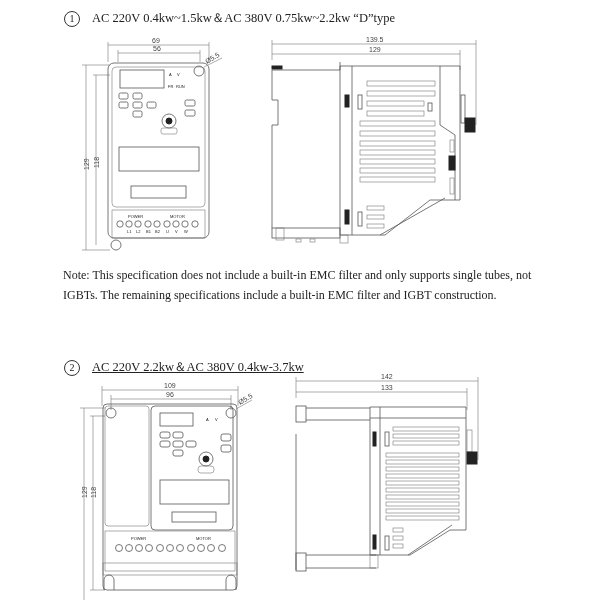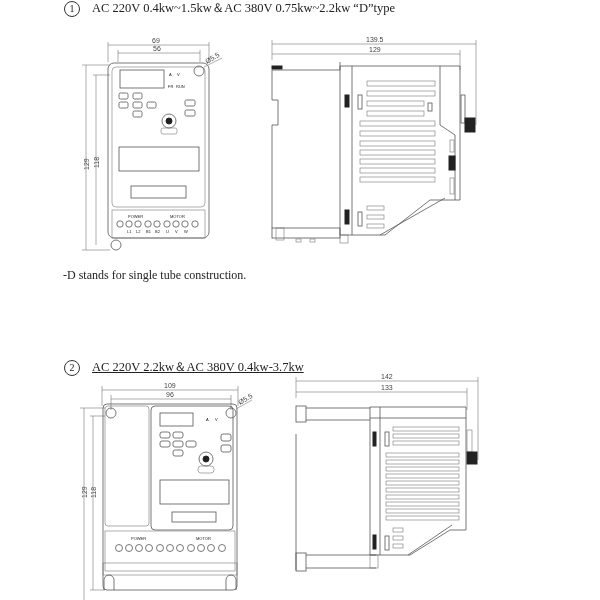--- a/index.html
+++ b/index.html
@@ -11,30 +11,31 @@
   svg { position:absolute; left:0; top:0; }
   .dim { font-family:"Liberation Sans", sans-serif; font-size:7px; fill:#444; }
   .lbl { font-family:"Liberation Sans", sans-serif; font-size:4px; fill:#222; }
   .ln { stroke:#555; stroke-width:0.8; fill:none; }
   .thin { stroke:#777; stroke-width:0.6; fill:none; }
   .blk { fill:#222; stroke:#222; }
 </style>
 </head>
 <body>
 
-<div class="heading" style="top:0;">
+<div class="heading" style="top:10px;">
   <span class="num">1</span><span>AC 220V 0.4kw~1.5kw＆AC 380V 0.75kw~2.2kw “D”type</span>
 </div>
 
 <div class="heading" style="top:359px;text-decoration:underline;">
   <span class="num">2</span><span>AC 220V 2.2kw＆AC 380V 0.4kw-3.7kw</span>
 </div>
 
 <div class="note">
-  <p>-D stands for single tube construction.</p>
+  <p>Note: This specification does not include a built-in EMC filter and only supports single tubes, not</p>
+  <p>IGBTs. The remaining specifications include a built-in EMC filter and IGBT construction.</p>
 </div>
 
 <svg width="600" height="600" viewBox="0 0 600 600">
 
   <g>
 
     <line class="thin" x1="108" y1="45" x2="209" y2="45"></line>
     <line class="thin" x1="108" y1="42" x2="108" y2="62"></line>
     <line class="thin" x1="209" y1="42" x2="209" y2="62"></line>
     <text class="dim" x="152" y="43">69</text>

